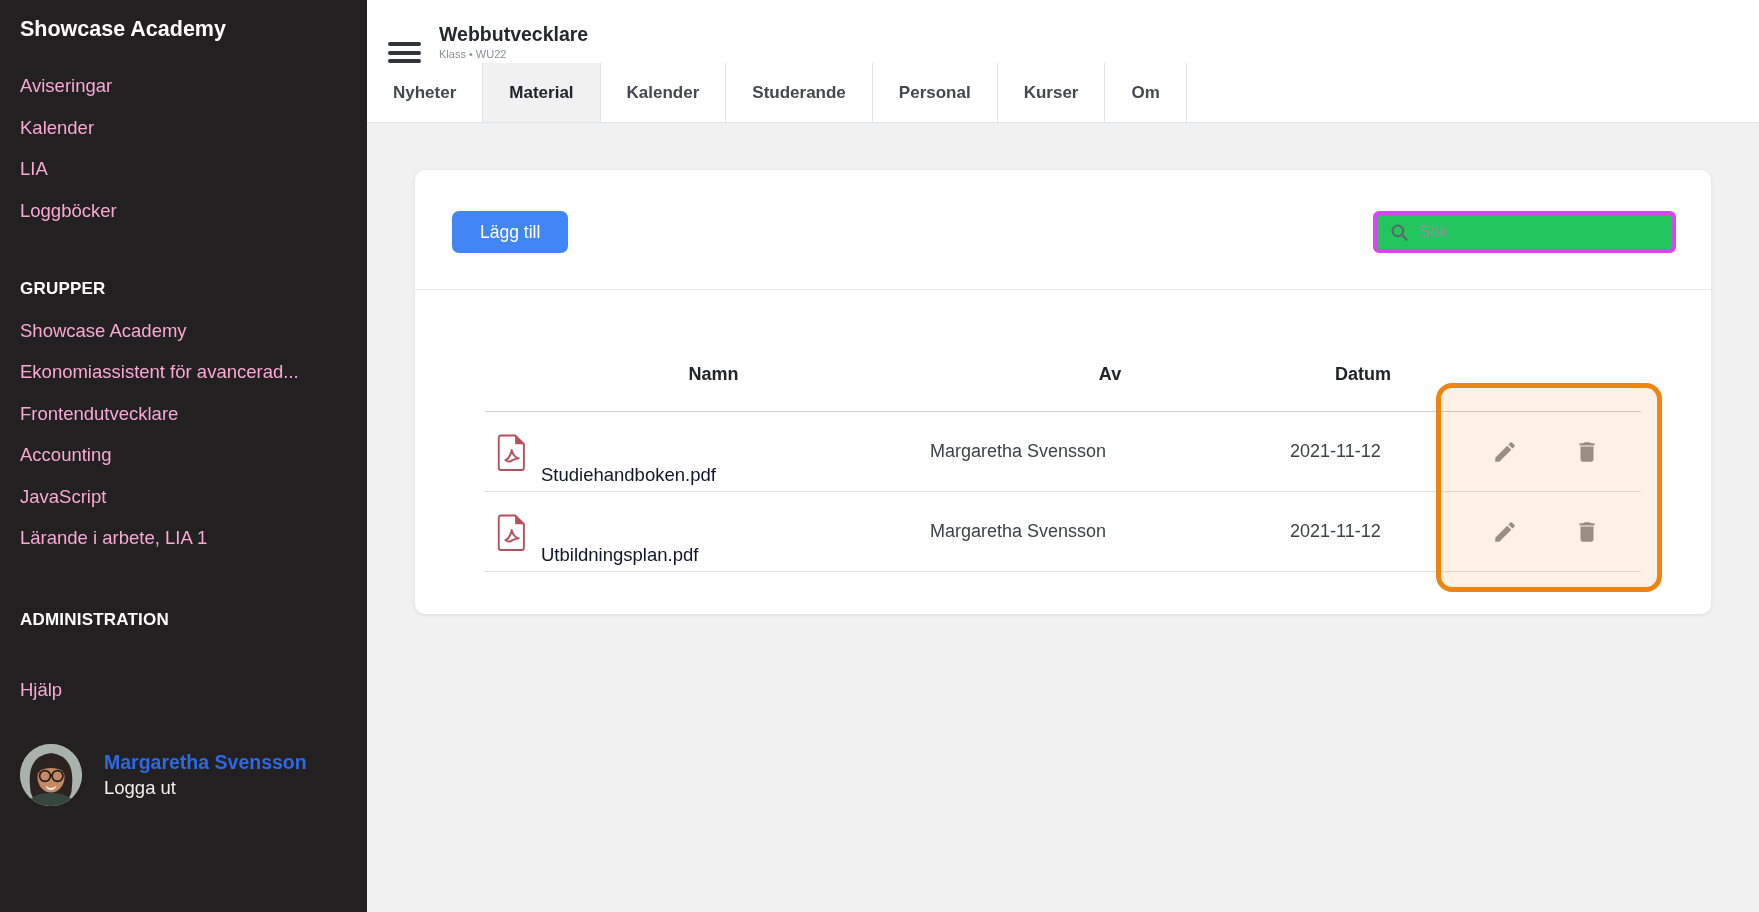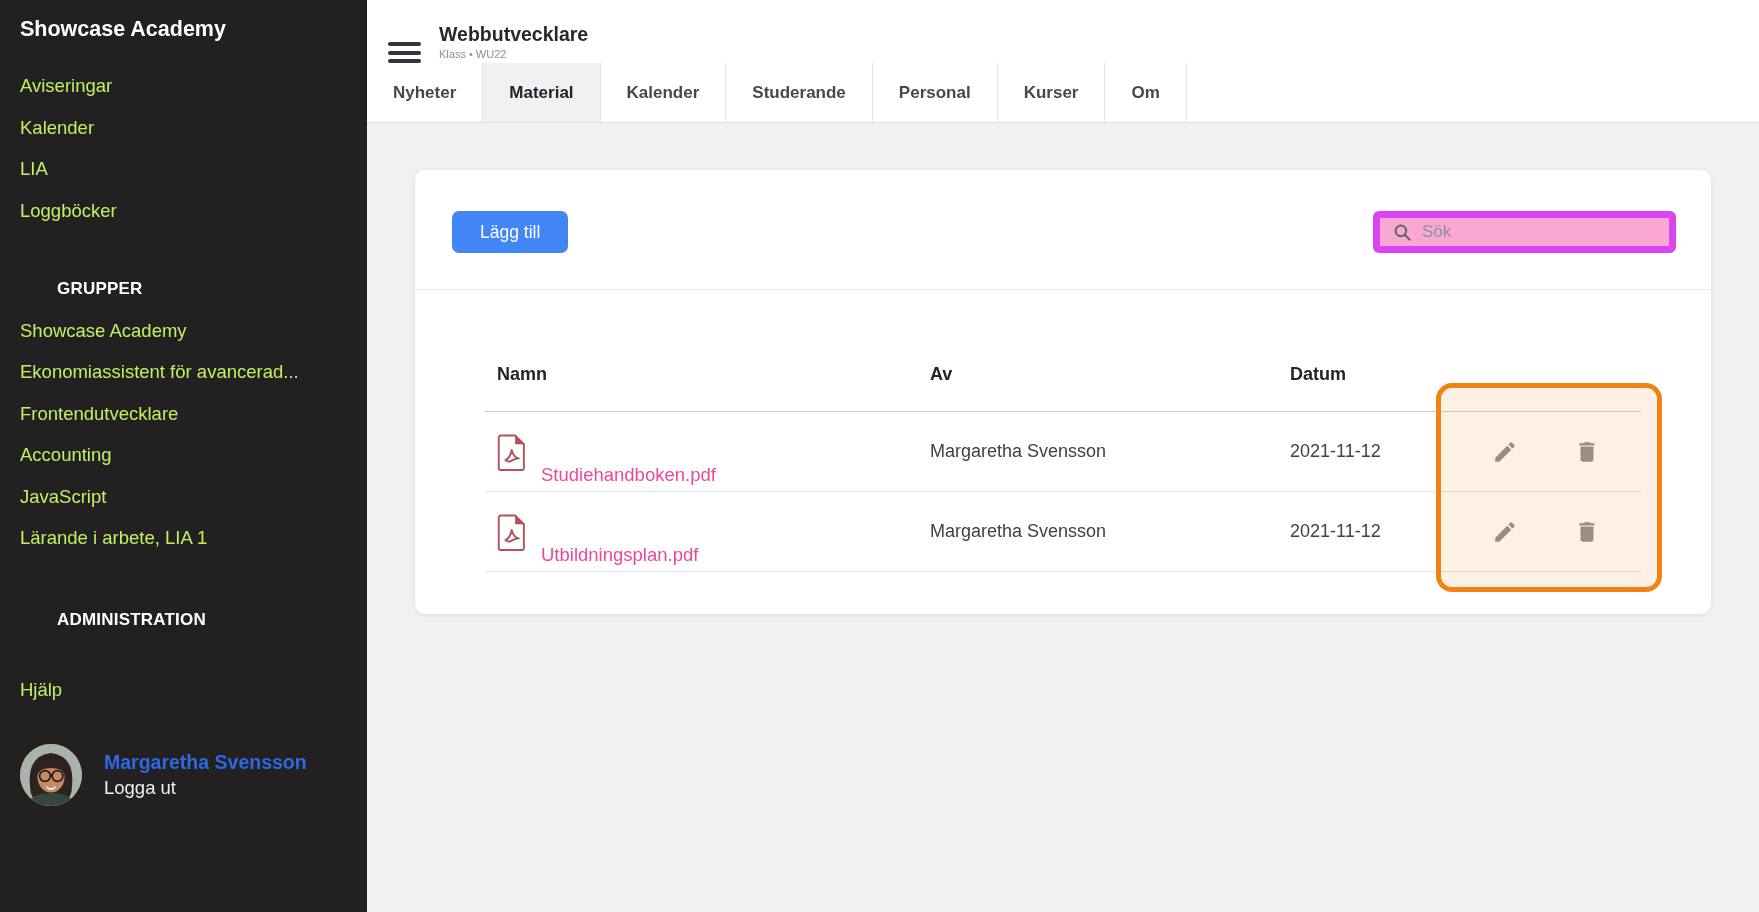--- a/index.html
+++ b/index.html
@@ -14,29 +14,28 @@
   
   .sidebar {
     width: 367px; min-width: 367px; height: 912px;
     background: #232021; color: #d6d2d1;
     padding: 14px 18px 0 20px;
     display: flex; flex-direction: column;
   }
   .side-title { color: #fff; font-size: 21.5px; font-weight: bold; line-height: 30px; }
   .snav { display: block; }
   .snav a, .snav .sitem {
-    display: block; line-height: 41.5px; font-size: 18.5px; color: #bef264;
+    display: block; line-height: 41.5px; font-size: 18.5px; color: #f9a8d4;
     text-decoration: none; white-space: nowrap; overflow: hidden; text-overflow: ellipsis;
     cursor: pointer;
   }
   .nav-top { margin-top: 21px; }
   .section-label {
     color: #fff; font-weight: bold; font-size: 17px; line-height: 41.5px;
     letter-spacing: 0.2px;
-    margin-left: 37px;
   }
   .lbl-grupper { margin-top: 37px; }
   .lbl-admin { margin-top: 40px; }
   .help-link { margin-top: 29px; }
   .user-block { margin-top: 33px; display: flex; align-items: center; gap: 22px; }
   .avatar {
     width: 62px; height: 62px; border-radius: 50%; overflow: hidden;
     background: #aab4ad; flex: 0 0 62px; cursor: pointer;
   }
   .user-name { color: #2d68e5; font-weight: bold; font-size: 19.5px; line-height: 26px; text-decoration: none; display: block; cursor: pointer; }
@@ -73,41 +72,41 @@
     height: 120px; border-bottom: 1px solid #e9e9e9;
     display: flex; align-items: flex-start; justify-content: space-between;
     padding: 41px 35px 0 37px;
   }
   .btn-add {
     background: #4285f4; color: #fff; border: none; border-radius: 7px;
     height: 42px; padding: 0 28px; font-size: 17.5px; cursor: pointer;
     font-family: "Liberation Sans", sans-serif;
   }
   .search-box {
-    width: 303px; height: 42px; border: 7px solid #d946ef; border-radius: 6px;
-    display: flex; align-items: center; padding: 0 13px; gap: 10px; background: #f9a8d4;
+    width: 303px; height: 42px; border: 4px solid #d946ef; border-radius: 6px;
+    display: flex; align-items: center; padding: 0 13px; gap: 10px; background: #22c55e;
   }
   .search-box input {
     border: none; outline: none; flex: 1; font-size: 17px; color: #495057;
     font-family: "Liberation Sans", sans-serif; background: transparent;
   }
   .search-box input::placeholder { color: #8b929a; }
 
   .table-wrap { margin: 0 70px; }
   table { width: 100%; border-collapse: collapse; table-layout: fixed; }
   col.c-name { width: 445px; } col.c-author { width: 360px; }
   col.c-date { width: 146px; } col.c-actions { width: 205px; }
   thead th {
-    text-align: left; font-size: 18px; font-weight: bold; color: #212529;
+    text-align: center; font-size: 18px; font-weight: bold; color: #212529;
     padding: 74px 0 26px 0; border-bottom: 1px solid #cfcfcf;
   }
   thead th.first, tbody td.first { padding-left: 12px; }
   tbody td { height: 80px; border-bottom: 1px solid #e2e2e2; font-size: 18px; color: #3c4247; }
   .file-cell { display: flex; align-items: center; gap: 14px; }
-  .file-link { color: #ec4899; text-decoration: none; font-size: 18.5px; cursor: pointer; margin-top: 46px; }
+  .file-link { color: #0f172a; text-decoration: none; font-size: 18.5px; cursor: pointer; margin-top: 46px; }
   .actions-cell { display: flex; align-items: center; justify-content: center; gap: 56px; padding-left: 14px; }
   .icon-btn { background: none; border: none; cursor: pointer; padding: 0; line-height: 0; }
 
   .highlight-box {
     position: absolute; left: 1021px; top: 213px; width: 226px; height: 209px;
     border: 5px solid #ef8412; border-radius: 16px;
     background: rgba(242, 140, 40, 0.12);
     pointer-events: none;
   }
 </style>

